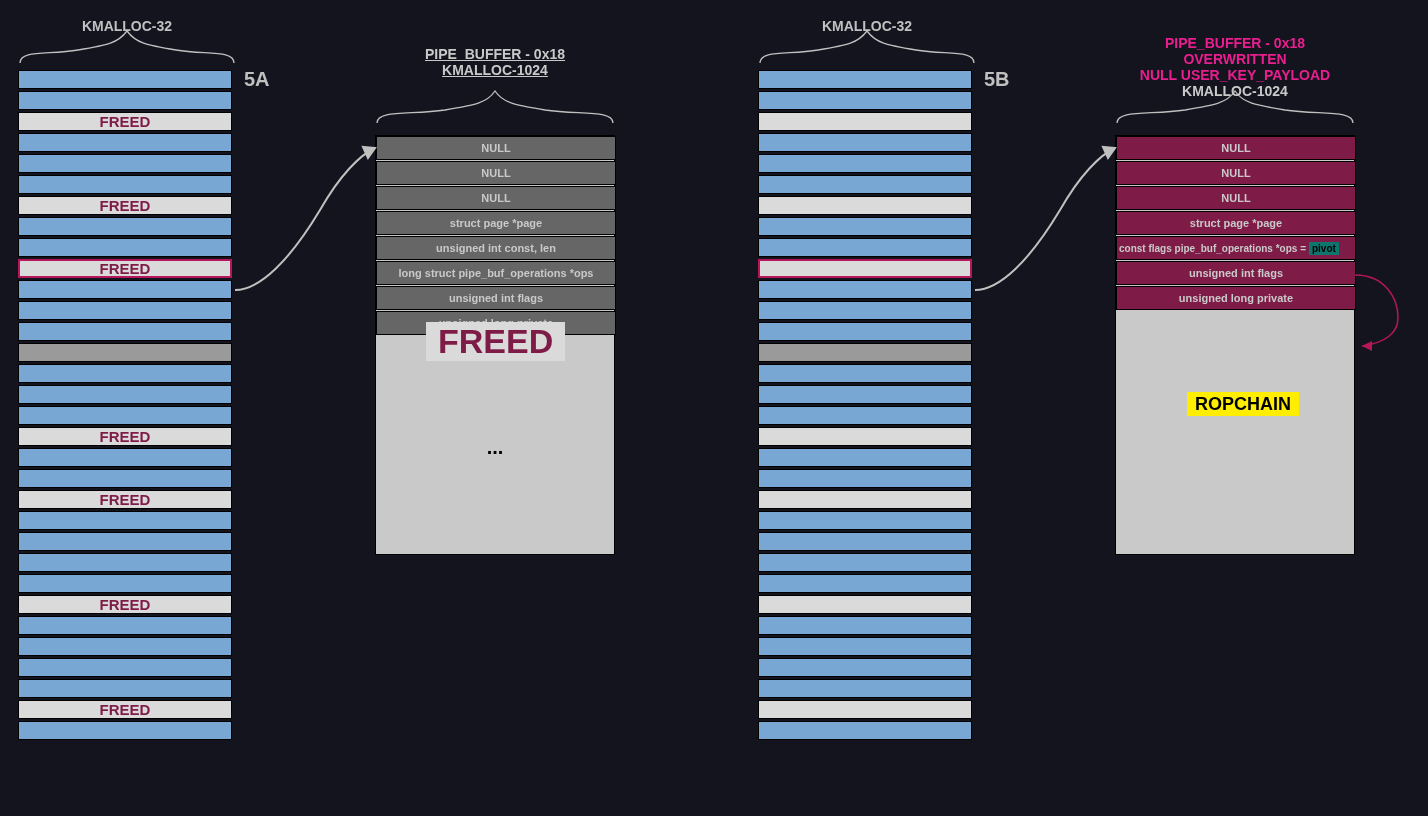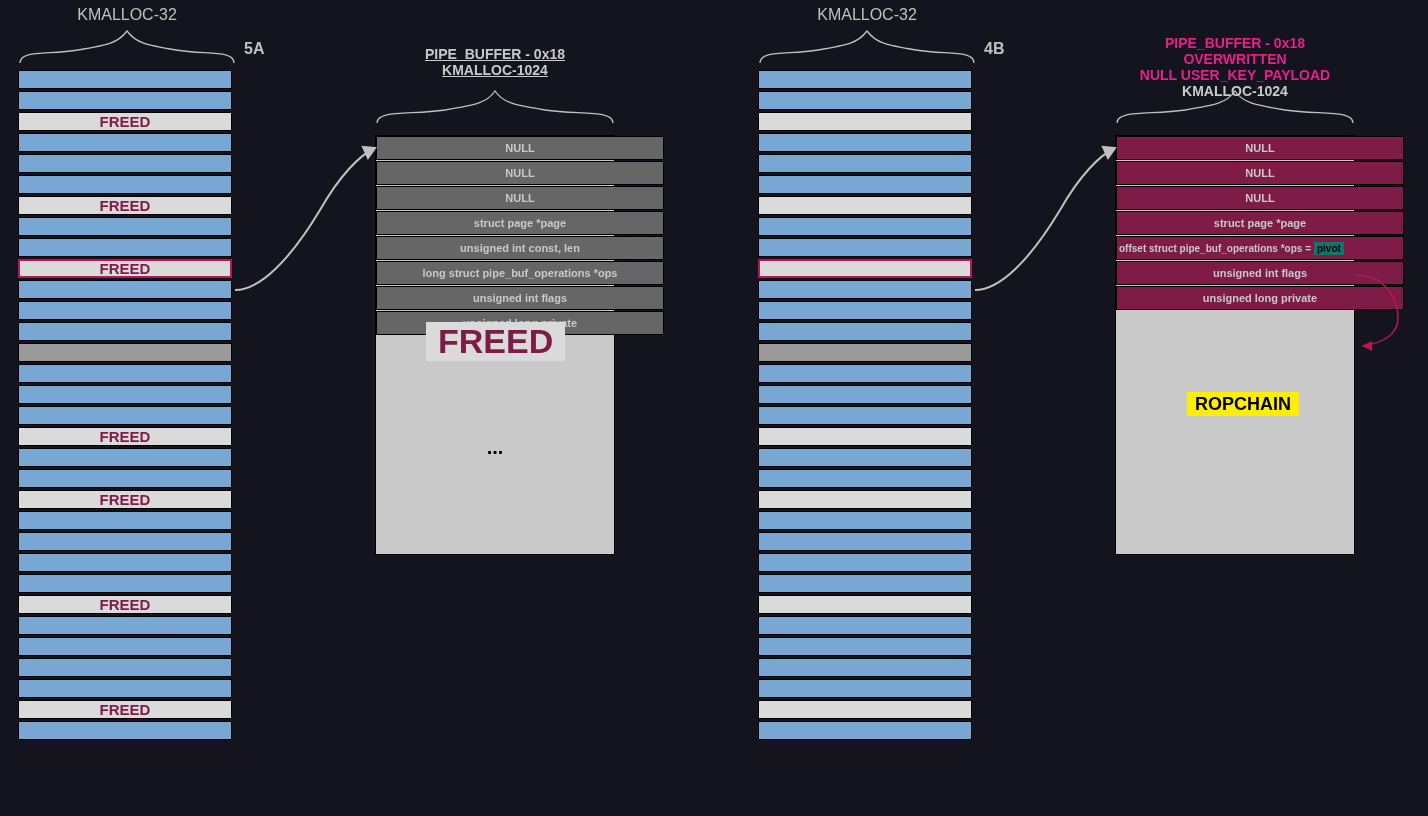--- a/index.html
+++ b/index.html
@@ -8,30 +8,32 @@
     background: #14141E;
     font-family: Arial, Helvetica, sans-serif;
     width: 1428px;
     height: 816px;
     overflow: hidden;
     position: relative;
     color: #C0C0C0;
   }
   .slab-title {
     position: absolute;
-    font-weight: normal;
-    font-size: 16px;
+    font-weight: bold;
+    font-size: 14px;
     color: #C0C0C0;
     text-align: center;
+    margin-top: 12px;
   }
   .step-label {
     position: absolute;
     font-weight: bold;
-    font-size: 16px;
+    font-size: 20px;
     color: #C0C0C0;
+    margin-top: 28px;
   }
   .bracket {
     position: absolute;
     stroke: #C0C0C0;
     fill: none;
     stroke-width: 1.3;
   }
   .slot-stack {
     position: absolute;
     display: flex;
@@ -77,21 +79,21 @@
   }
   .detail-title1 {
     position: absolute;
     text-align: center;
     font-weight: bold;
     font-size: 14px;
     line-height: 16px;
     color: #C9C9C9;
   }
   .row {
-    width: 288px;
+    width: 240px;
     margin: 0 auto;
     height: 24px;
     border: 1px solid #000;
     box-sizing: border-box;
     display: flex;
     align-items: center;
     justify-content: center;
     font-size: 11px;
     font-weight: bold;
     margin-bottom: 1px;
@@ -216,21 +218,21 @@
     <span class="ellipsis">...</span>
   </div>
 </div>
 
 <svg class="arrow" style="left:230px;top:140px;width:160px;height:160px;">
   <path d="M 5 150 C 30 150, 60 120, 90 70 C 110 35, 130 15, 145 8"></path>
   <polygon class="arrowhead" points="145,8 133,7 138,18"></polygon>
 </svg>
 
 <div class="slab-title" style="left:758px;top:6px;width:218px;">KMALLOC-32</div>
-<div class="step-label" style="left:984px;top:40px;">4B</div>
+<div class="step-label" style="left:984px;top:40px;">5B</div>
 
 <svg class="bracket" style="left:758px;top:25px;" width="218" height="40">
   <path d="M 2 38 C 2 25, 30 30, 60 25 C 90 20, 100 18, 109 6 C 118 18, 128 20, 158 25 C 188 30, 216 25, 216 38"></path>
 </svg>
 
 <div id="stackB" class="slot-stack" style="left:758px;top:70px;">
     <div class="slot alloc"></div>
     <div class="slot alloc"></div>
     <div class="slot freed"></div>
     <div class="slot alloc"></div>
@@ -273,21 +275,21 @@
   <path d="M 2 38 C 2 25, 35 30, 70 25 C 100 20, 112 18, 120 6 C 128 18, 140 20, 170 25 C 205 30, 238 25, 238 38"></path>
 </svg>
 
 <div class="detail-box" style="left:1115px;top:135px;width:240px;height:420px;">
   <div id="rowsB-container">
       <div class="row maroon">NULL</div>
       <div class="row maroon">NULL</div>
       <div class="row maroon">NULL</div>
       <div class="row maroon">struct page *page</div>
       <div class="row maroon" style="font-size: 10px; justify-content: flex-start; padding-left: 2px;">
-        <span>offset struct pipe_buf_operations *ops =</span>
+        <span>const flags pipe_buf_operations *ops =</span>
         <span class="highlight-pivot">pivot</span>
       </div>
       <div class="row maroon">unsigned int flags</div>
       <div class="row maroon">unsigned long private</div>
     </div>
   <div style="position:absolute;left:0;top:258px;width:100%;text-align:center;padding-left:8px;">
     <span class="ropchain">ROPCHAIN</span>
   </div>
 </div>
 

